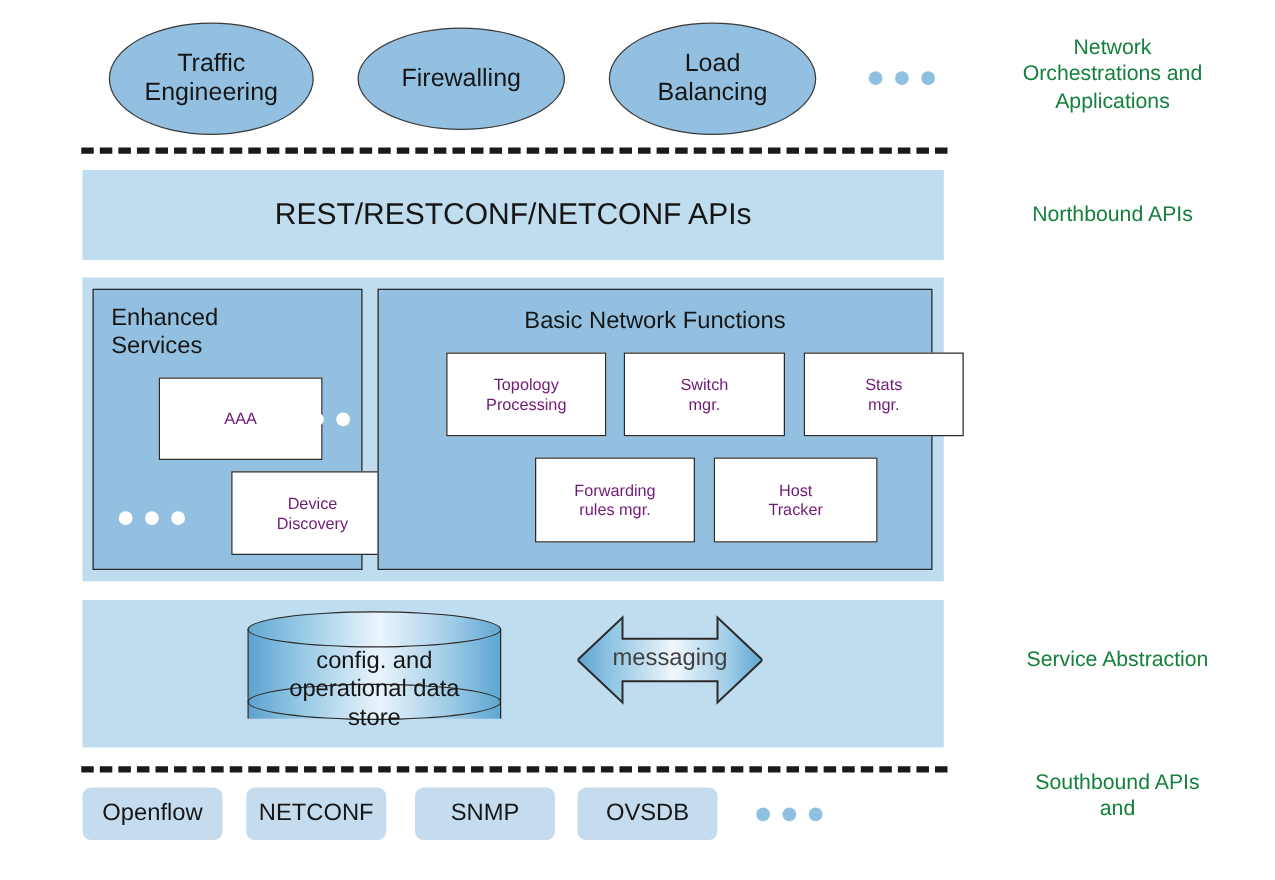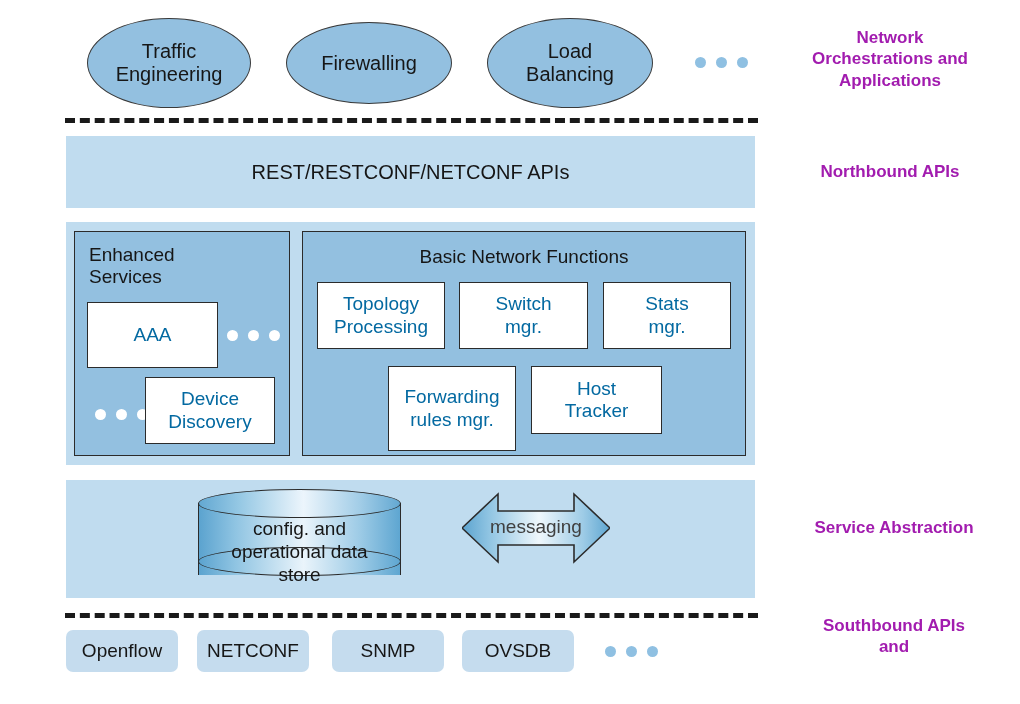--- a/index.html
+++ b/index.html
@@ -39,27 +39,27 @@
   }
 
   
   .band {
     background: #c0dcef;
   }
   .band-label-text {
     text-align: center;
     font-size: 17px;
     line-height: 1.25;
-    font-weight: bold;
-    color: #a21caf;
+    font-weight: normal;
+    color: #15803d;
   }
   .nb-api-text {
     width: 100%;
     text-align: center;
-    font-size: 20px;
+    font-size: 24px;
     color: #161616;
   }
 
   
   .panel {
     background: #93c0e0;
     border: 1.6px solid #2b2b2b;
     box-sizing: border-box;
   }
   .panel-title {
@@ -70,23 +70,24 @@
   .panel-title.center { text-align: center; width: 100%; }
 
   .wbox {
     background: #ffffff;
     border: 1.6px solid #2b2b2b;
     box-sizing: border-box;
     display: flex;
     align-items: center;
     justify-content: center;
     text-align: center;
-    font-size: 19px;
+    font-size: 13px;
     line-height: 1.16;
-    color: #0369a1;
+    color: #701a75;
+    margin-left: 40px;
   }
 
   
   .dots {
     display: flex;
     align-items: center;
     gap: 10px;
   }
   .dots .dot {
     width: 11px;
@@ -242,21 +243,21 @@
     </div>
   </div>
 
   <div class="abs wbox" style="left:300px; top:50px; width:128px; height:67px;">
     <div>
       <div>Stats</div>
       <div>mgr.</div>
     </div>
   </div>
 
-  <div class="abs wbox" style="left:85px; top:134px; width:128px; height:85px;">
+  <div class="abs wbox" style="left:85px; top:134px; width:128px; height:68px;">
     <div>
       <div>Forwarding</div>
       <div>rules mgr.</div>
     </div>
   </div>
 
   <div class="abs wbox" style="left:228px; top:134px; width:131px; height:68px;">
     <div>
       <div>Host</div>
       <div>Tracker</div>

